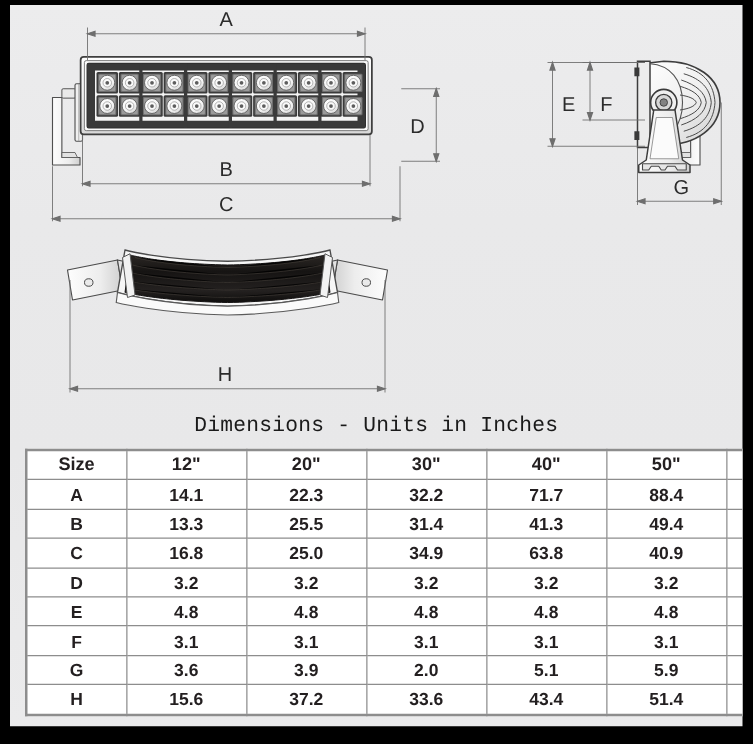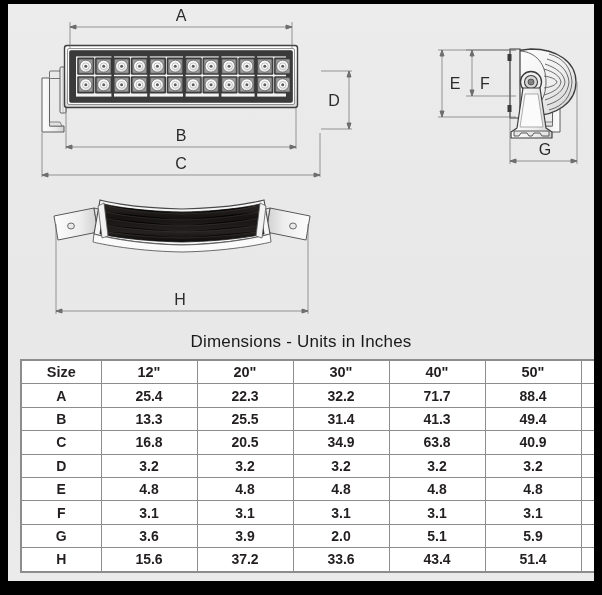--- a/index.html
+++ b/index.html
@@ -35,21 +35,21 @@
     top: 0;
     width: 586px;
     height: 340px;
   }
   #table-title {
     position: absolute;
     left: 0;
     top: 328px;
     width: 586px;
     text-align: center;
-    font-family: Liberation Sans, sans-serif;
+    font-family: Liberation Mono, monospace;
     font-size: 17px;
     color: #1a1a1a;
     letter-spacing: 0.2px;
     white-space: nowrap;
   }
   #dim-table-wrap {
     position: absolute;
     left: 12px;
     top: 355px;
     width: 584px;
@@ -369,40 +369,40 @@
             <th>20"</th>
             <th>30"</th>
             <th>40"</th>
             <th>50"</th>
             <th>54"</th>
           </tr>
         </thead>
         <tbody>
           <tr>
             <td>A</td>
-            <td>25.4</td>
+            <td>14.1</td>
             <td>22.3</td>
             <td>32.2</td>
             <td>71.7</td>
             <td>88.4</td>
             <td>54.0</td>
           </tr>
           <tr>
             <td>B</td>
             <td>13.3</td>
             <td>25.5</td>
             <td>31.4</td>
             <td>41.3</td>
             <td>49.4</td>
             <td>53.3</td>
           </tr>
           <tr>
             <td>C</td>
             <td>16.8</td>
-            <td>20.5</td>
+            <td>25.0</td>
             <td>34.9</td>
             <td>63.8</td>
             <td>40.9</td>
             <td>56.7</td>
           </tr>
           <tr>
             <td>D</td>
             <td>3.2</td>
             <td>3.2</td>
             <td>3.2</td>

